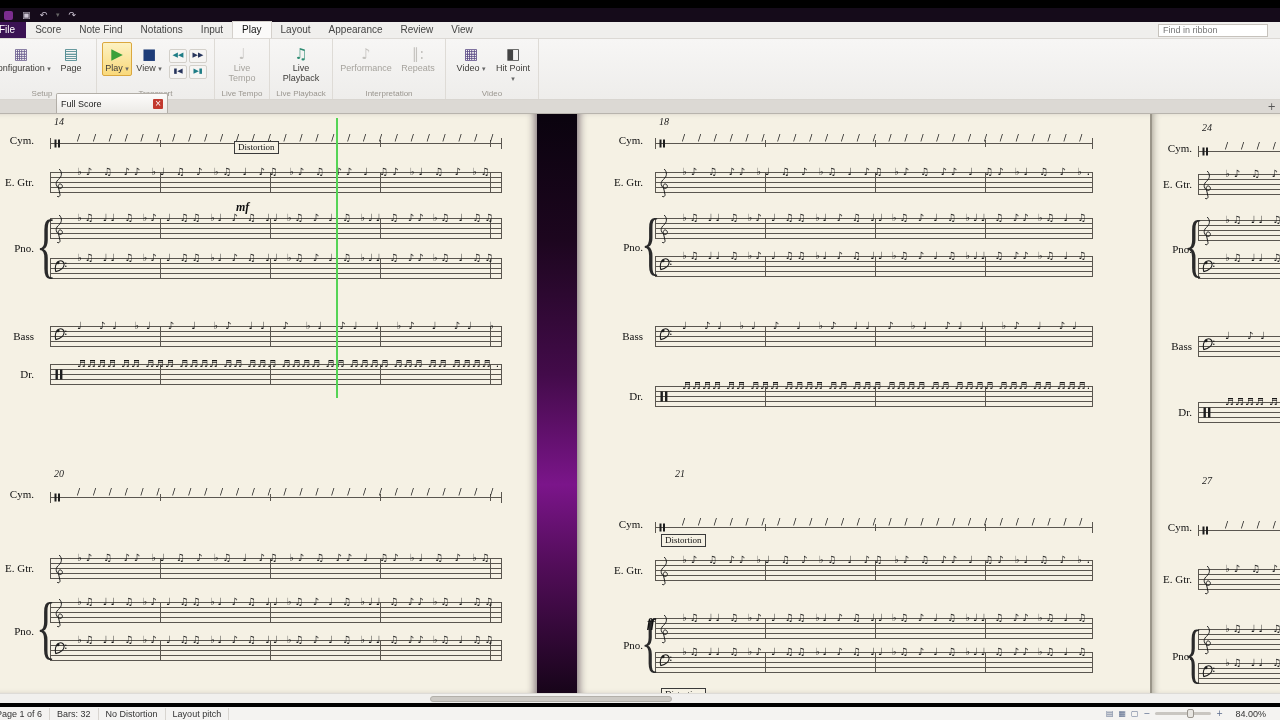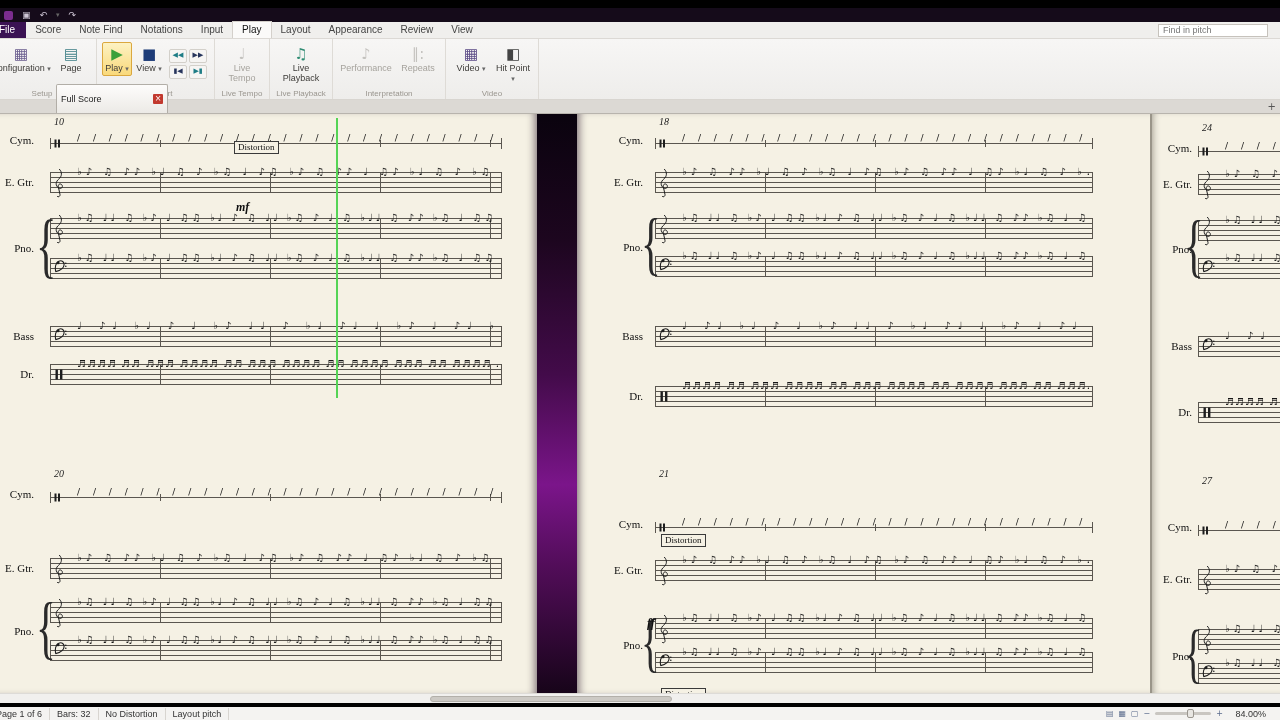--- a/index.html
+++ b/index.html
@@ -30,21 +30,21 @@
 .w30{width:30px}.w40{width:40px}.w44{width:44px}.w52{width:52px}.w56{width:56px}
 .dd{font-size:7px;color:#666;font-family:"DejaVu Sans",sans-serif}
 .ic-cfg{color:#6a5d8f}.ic-mix{color:#3e7f86}.ic-play{color:#3aa03a}.ic-stop{color:#1e3c78}
 .ic-lt{color:#8a8781}.ic-lp{color:#2e8b72}.ic-perf{color:#8a8781}.ic-rep{color:#8a8781}
 .ic-vid{color:#5b4a86}.ic-hit{color:#444}
 .tgrid{display:grid;grid-template-columns:18px 18px;grid-auto-rows:14px;gap:2px;margin:7px 2px 0 3px}
 .tbtn{font-size:7px;border:1px solid #d3d0ca;background:#f6f5f3;text-align:center;line-height:11px;border-radius:2px;font-family:"DejaVu Sans",sans-serif}
 .tbtn.c1{color:#1f7d86}.tbtn.c2{color:#27355c}
 
 .doctabs{height:14px;background:#dcd9d4;border-bottom:1px solid #b8b4ad;position:relative;display:flex;align-items:flex-end;padding-left:68px;flex:0 0 auto}
-.doctab{height:29px;min-width:112px;background:linear-gradient(#fdfcfb,#eceae6);border:1px solid #b2aea7;border-bottom:none;font-size:9px;color:#222;display:flex;align-items:center;justify-content:space-between;gap:6px;padding:0 4px;border-radius:2px 2px 0 0}
+.doctab{height:20px;min-width:112px;background:linear-gradient(#fdfcfb,#eceae6);border:1px solid #b2aea7;border-bottom:none;font-size:9px;color:#222;display:flex;align-items:center;justify-content:space-between;gap:6px;padding:0 4px;border-radius:2px 2px 0 0}
 .closex{width:10px;height:10px;background:#c2392e;color:#fff;font-size:8px;line-height:10px;text-align:center;border-radius:1px;font-family:"DejaVu Sans",sans-serif}
 .newtab{position:absolute;right:4px;top:1px;font-size:10px;color:#555;font-family:"DejaVu Sans",sans-serif}
 
 .score-area{position:relative;flex:1 1 auto;overflow:hidden;background:linear-gradient(180deg,#0a030e 0%,#1d061f 22%,#430b4a 45%,#7b158a 64%,#520d59 78%,#170419 100%)}
 .page{position:absolute;top:0;bottom:0;background:#f5f1e4;overflow:hidden}
 .page.pleft{box-shadow:inset -7px 0 9px -5px rgba(20,2,24,.55)}
 .page.pmid{box-shadow:inset 7px 0 9px -5px rgba(20,2,24,.55)}
 .page.pright{border-left:2px solid #9a9589;box-shadow:inset 5px 0 7px -4px rgba(60,55,45,.45)}
 .system{position:absolute;left:0;right:0}
 .barnum{position:absolute;top:-4px;font:italic 10px "Liberation Serif",serif;color:#222}
@@ -100,21 +100,21 @@
       <div class="tab">Score</div>
       <div class="tab">Note Find</div>
       <div class="tab">Notations</div>
       <div class="tab">Input</div>
       <div class="tab active">Play</div>
       <div class="tab">Layout</div>
       <div class="tab">Appearance</div>
       <div class="tab">Review</div>
       <div class="tab">View</div>
       <div class="findbox">
-        <span>Find in pitch</span>
+        <span>Find in ribbon</span>
       </div>
     </div>
 
     <div class="ribbon">
       <div class="rgroup">
         <div class="rbtn w56">
           <span class="ricon ic-cfg">▦</span>
           <span class="rlabel nowrap"><span>Configuration</span> <span class="dd">▾</span></span>
         </div>
         <div class="rbtn w40">
@@ -187,21 +187,21 @@
       <div class="doctab">
         <span>Full Score</span>
         <span class="closex">×</span>
       </div>
       <span class="newtab">+</span>
     </div>
 
     <div class="score-area">
         <div class="page pleft" style="left: 0px; width: 549px;">
           <div class="system" style="top: 6px;">
-            <span class="barnum" style="left: 66px;">10</span>
+            <span class="barnum" style="left: 66px;">14</span>
             <div class="staff perc1" style="top: 18px; left: 62px; width: 452px;">
               <svg class="clef" width="7" height="9" viewBox="0 0 7 9" style="left:3px;top:1px">
                 <rect x="0.5" y="0.5" width="2" height="8" fill="#1d1d1d"></rect>
                 <rect x="4" y="0.5" width="2" height="8" fill="#1d1d1d"></rect>
               </svg>
               <span class="notes n-cym">/ /  / / /  / /  / / /  / /  / /  / / /  / /  / / /  / /  / / /  / /  / /  / / /</span>
             </div>
             <span class="ilabel" style="width: 46px; top: 14px;">Cym.</span>
             <div class="staff staff5" style="top: 52px; left: 62px; width: 452px;">
               <svg class="clef" width="12" height="30" viewBox="0 0 12 30" style="left:2px;top:-4px">
@@ -333,21 +333,21 @@
             <div class="staff staff5" style="top: 266px; left: 78px; width: 438px;">
               <svg class="clef" width="8" height="11" viewBox="0 0 8 11" style="left:4px;top:5px">
                 <rect x="0.5" y="0.5" width="2.4" height="10" fill="#1d1d1d"></rect>
                 <rect x="5" y="0.5" width="2.4" height="10" fill="#1d1d1d"></rect>
               </svg>
               <span class="notes n-drums">♬♬♬♬ ♬♬ ♬♬♬ ♬♬♬♬ ♬♬ ♬♬♬ ♬♬♬♬ ♬♬ ♬♬♬♬ ♬♬♬ ♬♬ ♬♬♬♬ ♬♬♬</span>
             </div>
             <span class="ilabel" style="width: 66px; top: 270px;">Dr.</span>
           </div>
           <div class="system" style="top: 358px;">
-            <span class="barnum" style="left: 82px;">21</span>
+            <span class="barnum" style="left: 98px;">21</span>
             <div class="staff perc1" style="top: 50px; left: 78px; width: 438px;">
               <svg class="clef" width="7" height="9" viewBox="0 0 7 9" style="left:3px;top:1px">
                 <rect x="0.5" y="0.5" width="2" height="8" fill="#1d1d1d"></rect>
                 <rect x="4" y="0.5" width="2" height="8" fill="#1d1d1d"></rect>
               </svg>
               <span class="notes n-cym">/ /  / / /  / /  / / /  / /  / /  / / /  / /  / / /  / /  / / /  / /  / /  / / /</span>
             </div>
             <span class="ilabel" style="width: 66px; top: 46px;">Cym.</span>
             <div class="staff staff5" style="top: 88px; left: 78px; width: 438px;">
               <svg class="clef" width="12" height="30" viewBox="0 0 12 30" style="left:2px;top:-4px">

